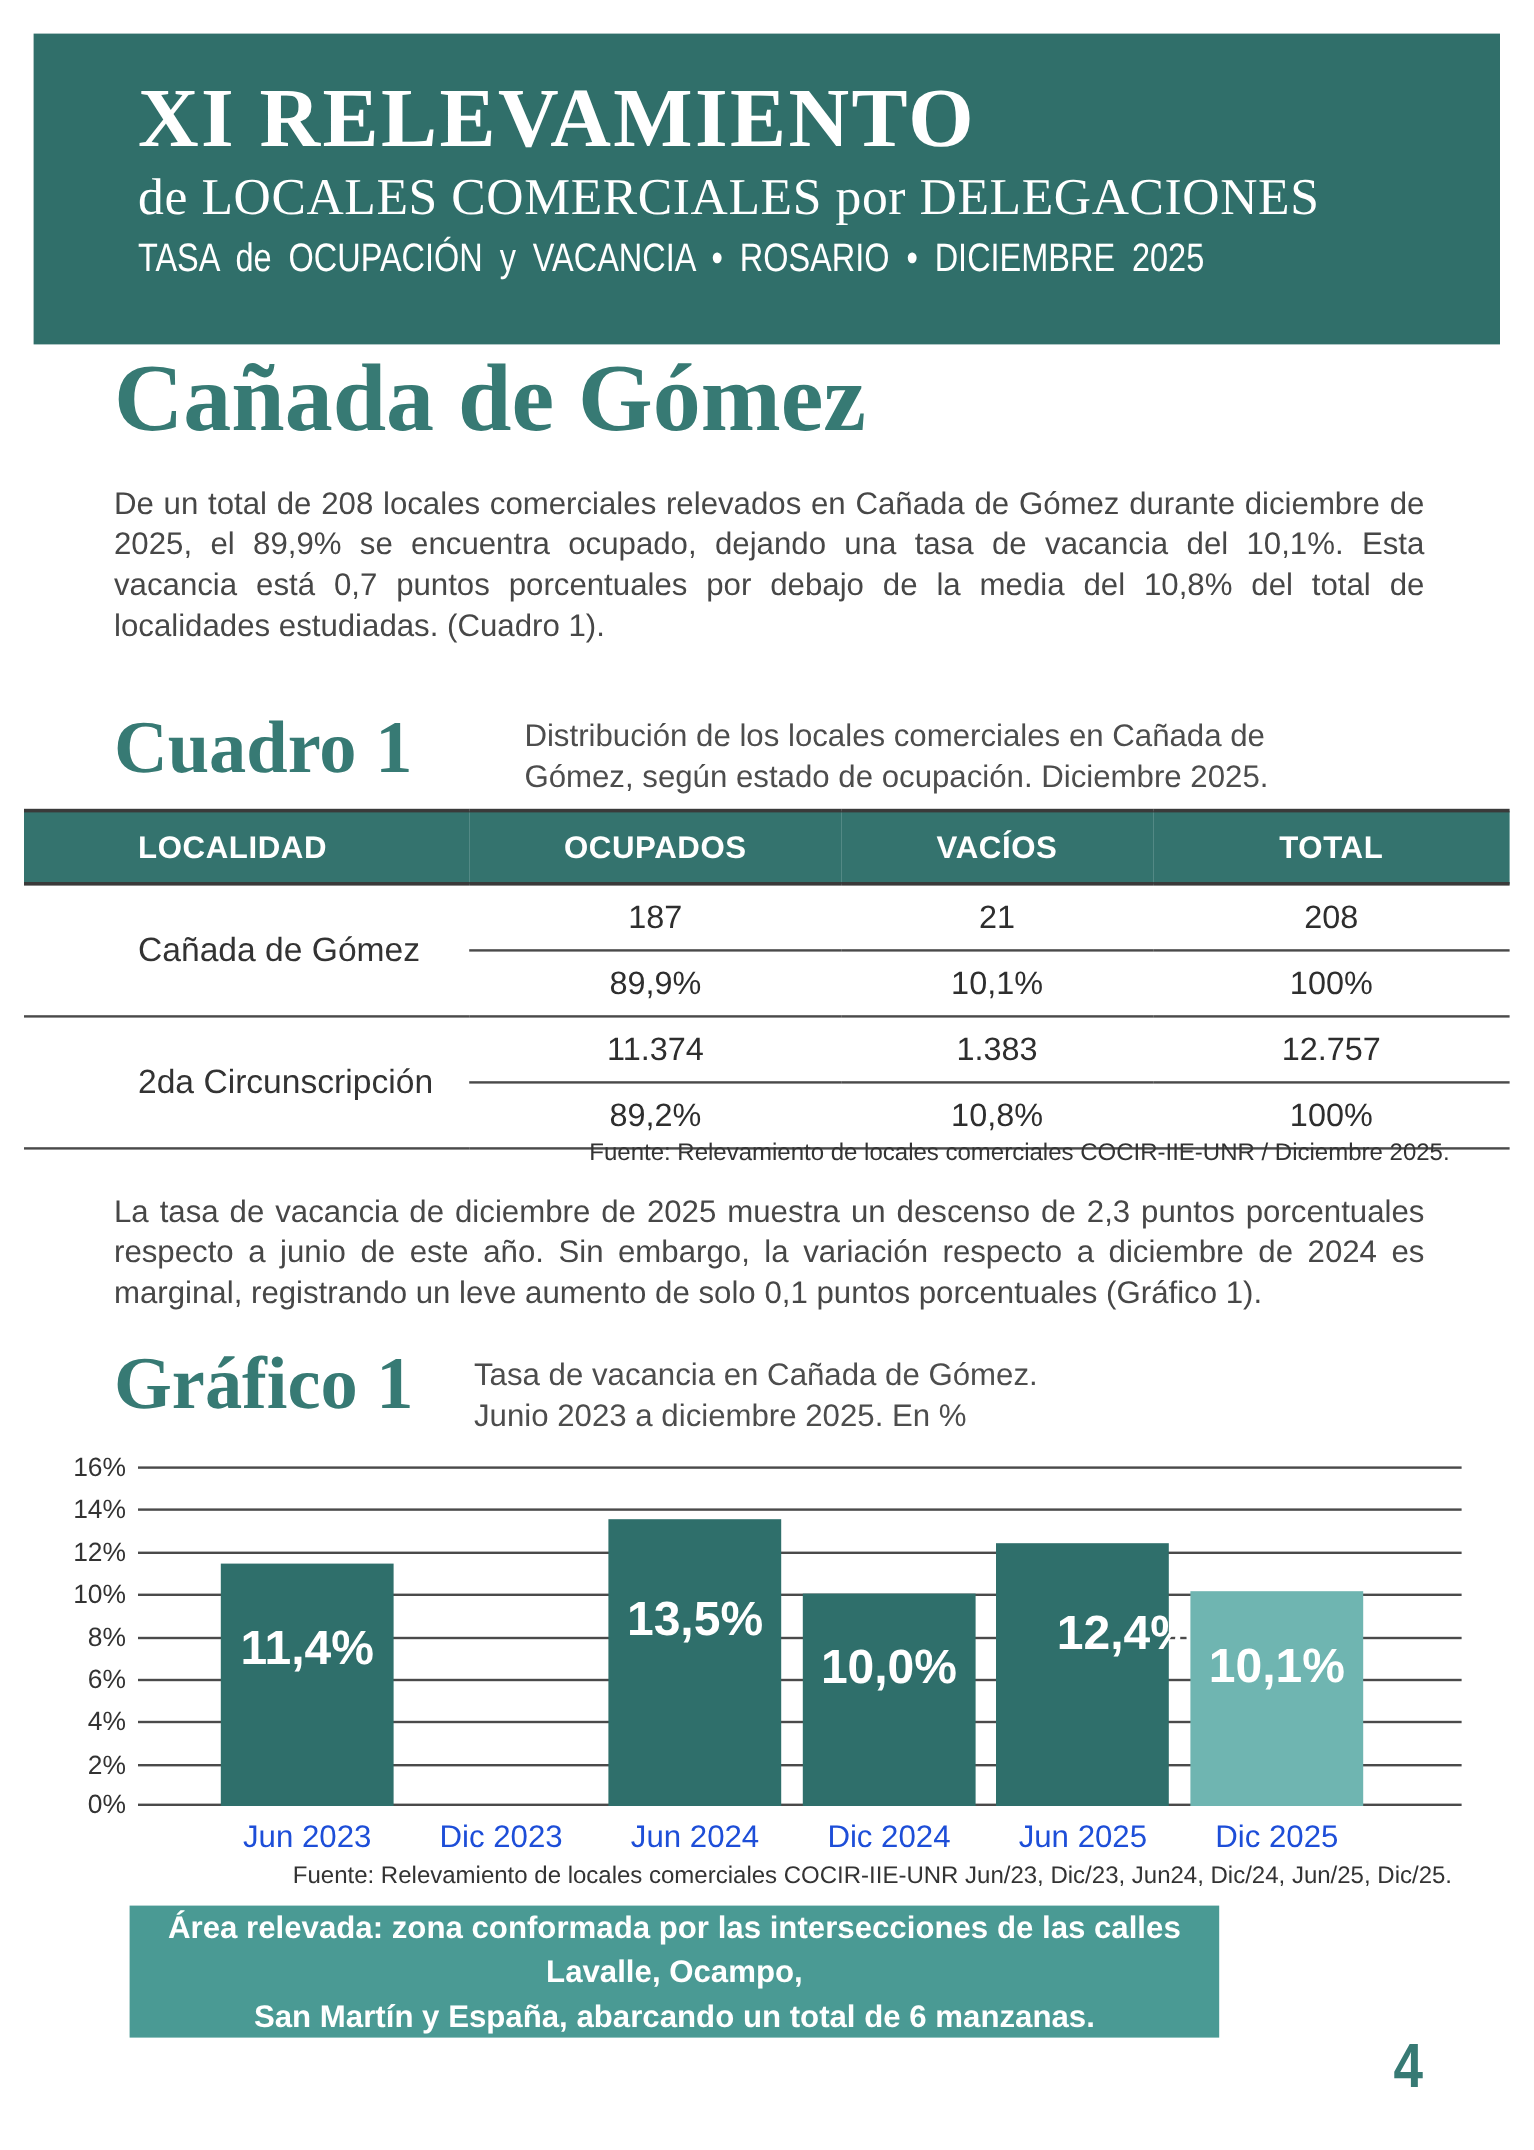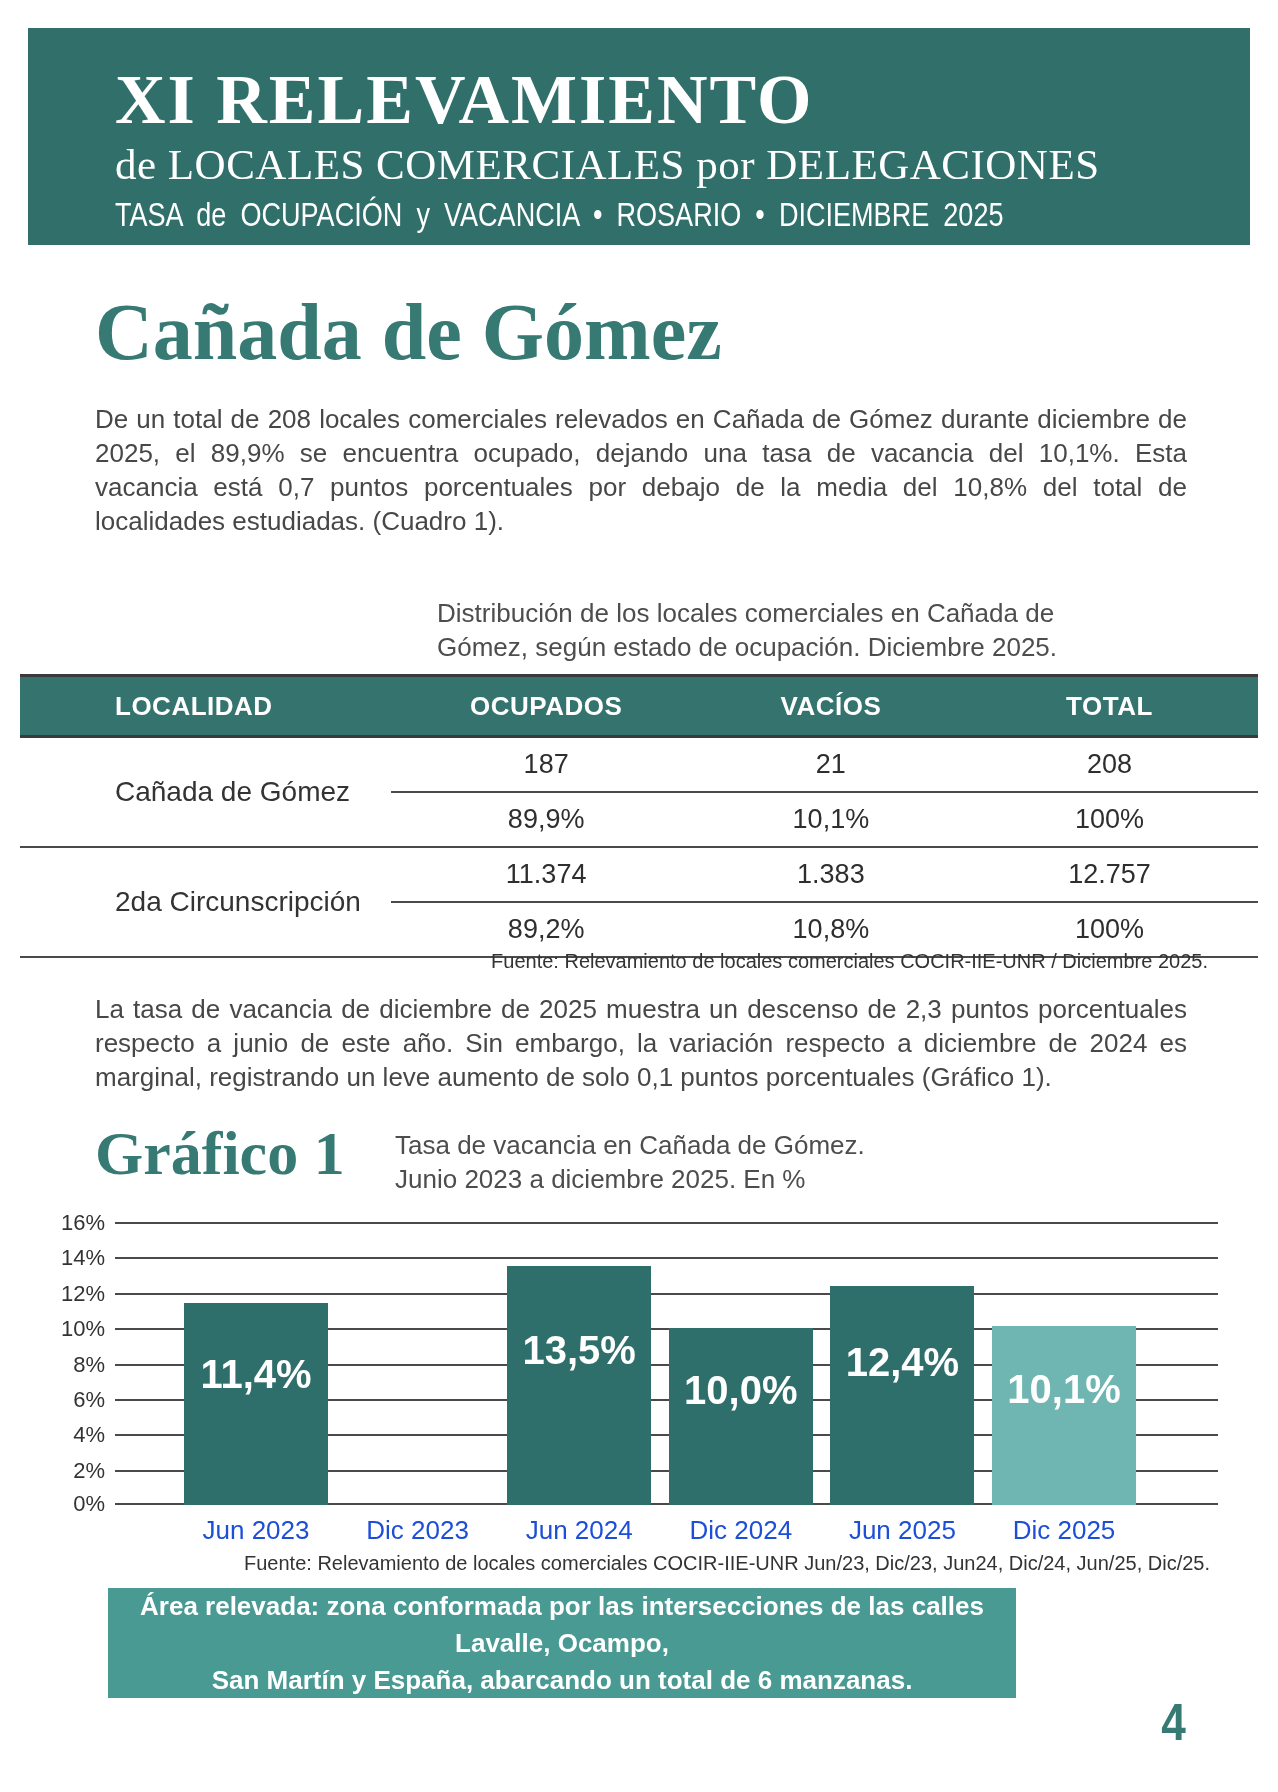--- a/index.html
+++ b/index.html
@@ -1,20 +1,20 @@
 <!DOCTYPE html>
 <html><head>
 <meta charset="utf-8">
 <style>
   html,body{margin:0;padding:0;background:#ffffff;}
   .page{position:relative;width:1278px;height:1792px;background:#ffffff;overflow:hidden;
         font-family:"Liberation Sans",sans-serif;}
 
   
-  .header-block{position:absolute;left:28px;top:28px;width:1222px;height:217px;}
+  .header-block{position:absolute;left:28px;top:28px;width:1222px;height:259px;}
   .header-title1{position:absolute;left:87px;top:32px;font-family:"Liberation Serif",serif;
       font-weight:bold;font-size:70px;letter-spacing:2px;color:#ffffff;white-space:nowrap;}
   .header-title2{position:absolute;left:87px;top:112px;font-family:"Liberation Serif",serif;
       font-weight:normal;font-size:43px;letter-spacing:0.5px;color:#ffffff;white-space:nowrap;}
   .header-subtitle{position:absolute;left:87px;top:168px;font-size:33px;color:#ffffff;
       white-space:nowrap;transform:scaleX(0.82);transform-origin:left center;word-spacing:8px;}
 
   
   .section-title{position:absolute;left:95px;top:288px;font-family:"Liberation Serif",serif;
       font-weight:bold;font-size:80px;line-height:1.1;white-space:nowrap;}
@@ -73,20 +73,21 @@
 
   <div class="header-block" style="background: rgb(48, 111, 106);">
     <div class="header-title1">XI RELEVAMIENTO</div>
     <div class="header-title2">de LOCALES COMERCIALES por DELEGACIONES</div>
     <div class="header-subtitle">TASA de OCUPACIÓN y VACANCIA • ROSARIO • DICIEMBRE 2025</div>
   </div>
 
   <div class="section-title" style="color: rgb(55, 122, 116);">Cañada de Gómez</div>
   <div class="para" id="para1">De un total de 208 locales comerciales relevados en Cañada de Gómez durante diciembre de 2025, el 89,9% se encuentra ocupado, dejando una tasa de vacancia del 10,1%. Esta vacancia está 0,7 puntos porcentuales por debajo de la media del 10,8% del total de localidades estudiadas. (Cuadro 1).</div>
 
+  <div class="block-label" id="cuadro-label" style="color: rgb(55, 122, 116);">Cuadro 1</div>
   <div class="block-desc" id="cuadro-desc">Distribución de los locales comerciales en Cañada de
 Gómez, según estado de ocupación. Diciembre 2025.</div>
 
   <table class="tbl">
     <thead>
       <tr>
         <th class="col-loc">LOCALIDAD</th>
         <th class="col-a">OCUPADOS</th>
         <th class="col-b">VACÍOS</th>
         <th class="col-c">TOTAL</th>
@@ -150,21 +151,21 @@
       <div class="bar" style="left: 184px; height: 201.637px; background: rgb(47, 111, 107);">
         <div class="bar-label" style="top: 70.5731px;">11,4%</div>
       </div>
       <div class="bar" style="left: 507.2px; height: 238.781px; background: rgb(47, 111, 107);">
         <div class="bar-label" style="top: 83.5734px;">13,5%</div>
       </div>
       <div class="bar" style="left: 668.8px; height: 176.875px; background: rgb(47, 111, 107);">
         <div class="bar-label" style="top: 61.9062px;">10,0%</div>
       </div>
       <div class="bar" style="left: 830.4px; height: 219.325px; background: rgb(47, 111, 107);">
-        <div class="bar-label" style="top: 76.7638px;">12,4%</div>
+        <div class="bar-label" style="top: 76.7638px; padding-left: 35px;">12,4%</div>
       </div>
       <div class="bar" style="left: 992px; height: 178.644px; background: rgb(111, 181, 177);">
         <div class="bar-label" style="top: 62.5253px;">10,1%</div>
       </div>
     </div>
   <div class="fuente" id="fuente-grafico">Fuente: Relevamiento de locales comerciales COCIR-IIE-UNR Jun/23, Dic/23, Jun24, Dic/24, Jun/25, Dic/25.</div>
 
   <div class="area-box" style="background: rgb(74, 154, 148);">
     <div class="area-box-text">Área relevada: zona conformada por las intersecciones de las calles Lavalle, Ocampo,
 San Martín y España, abarcando un total de 6 manzanas.</div>

